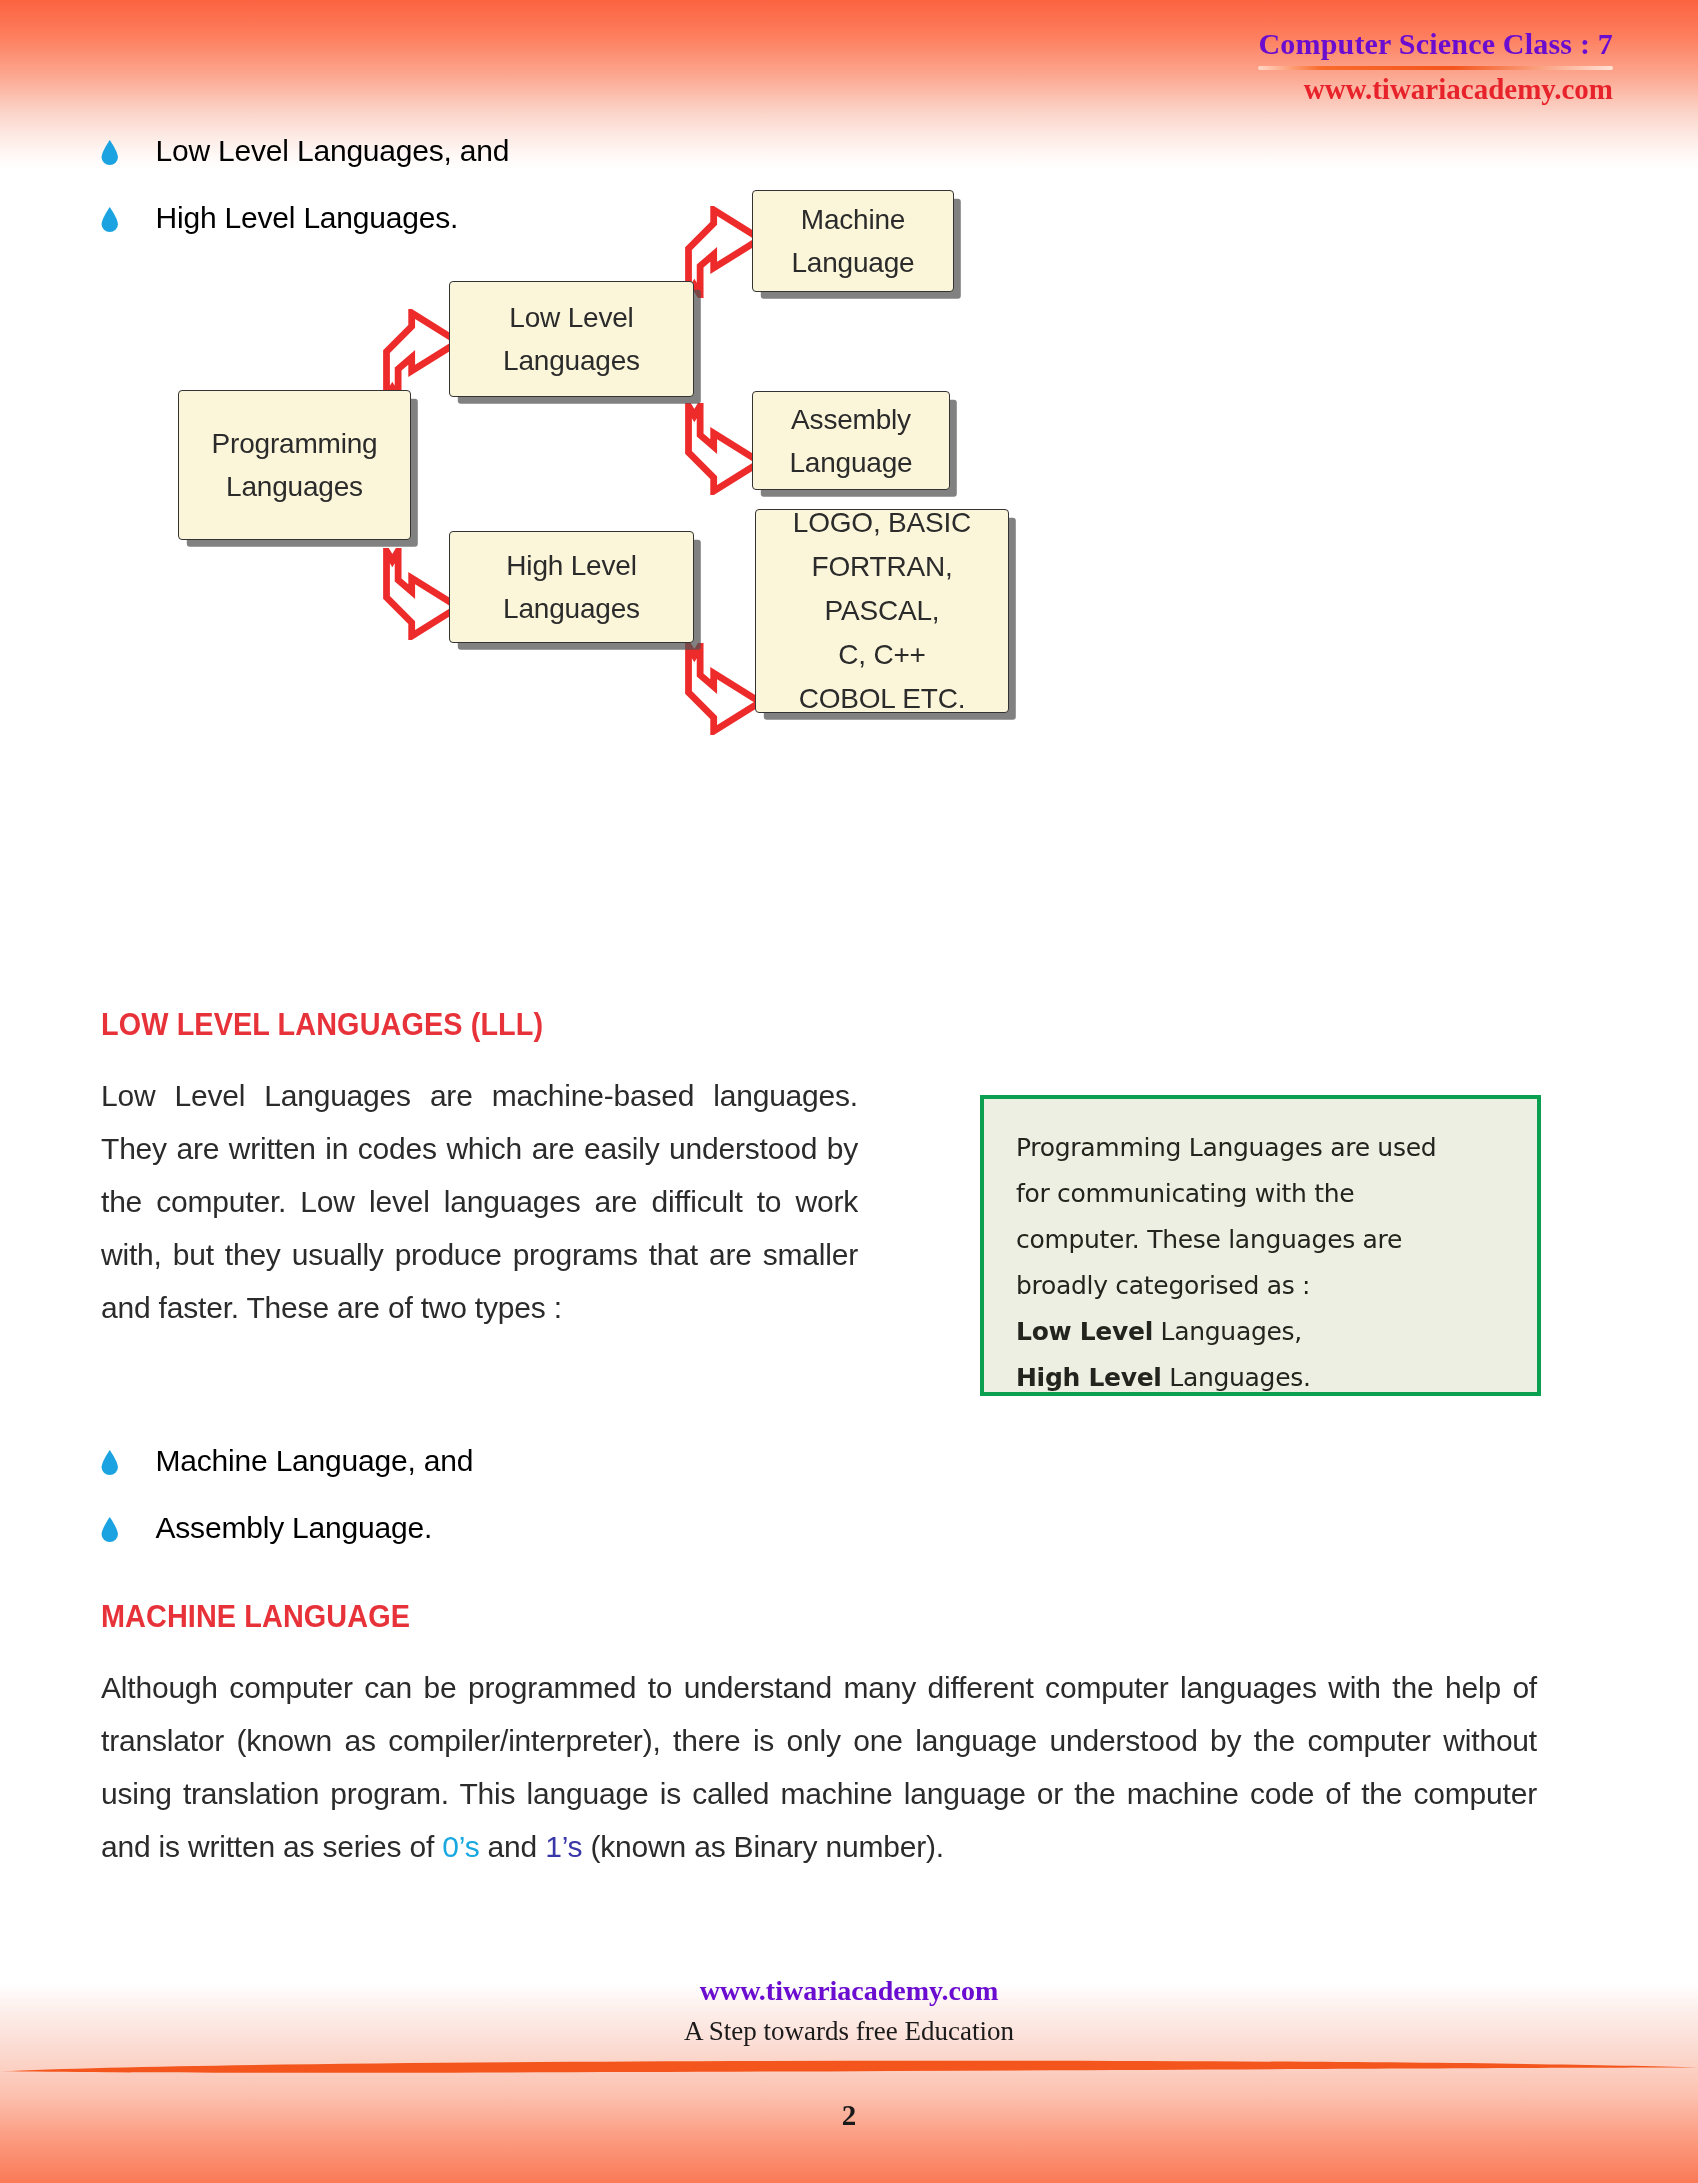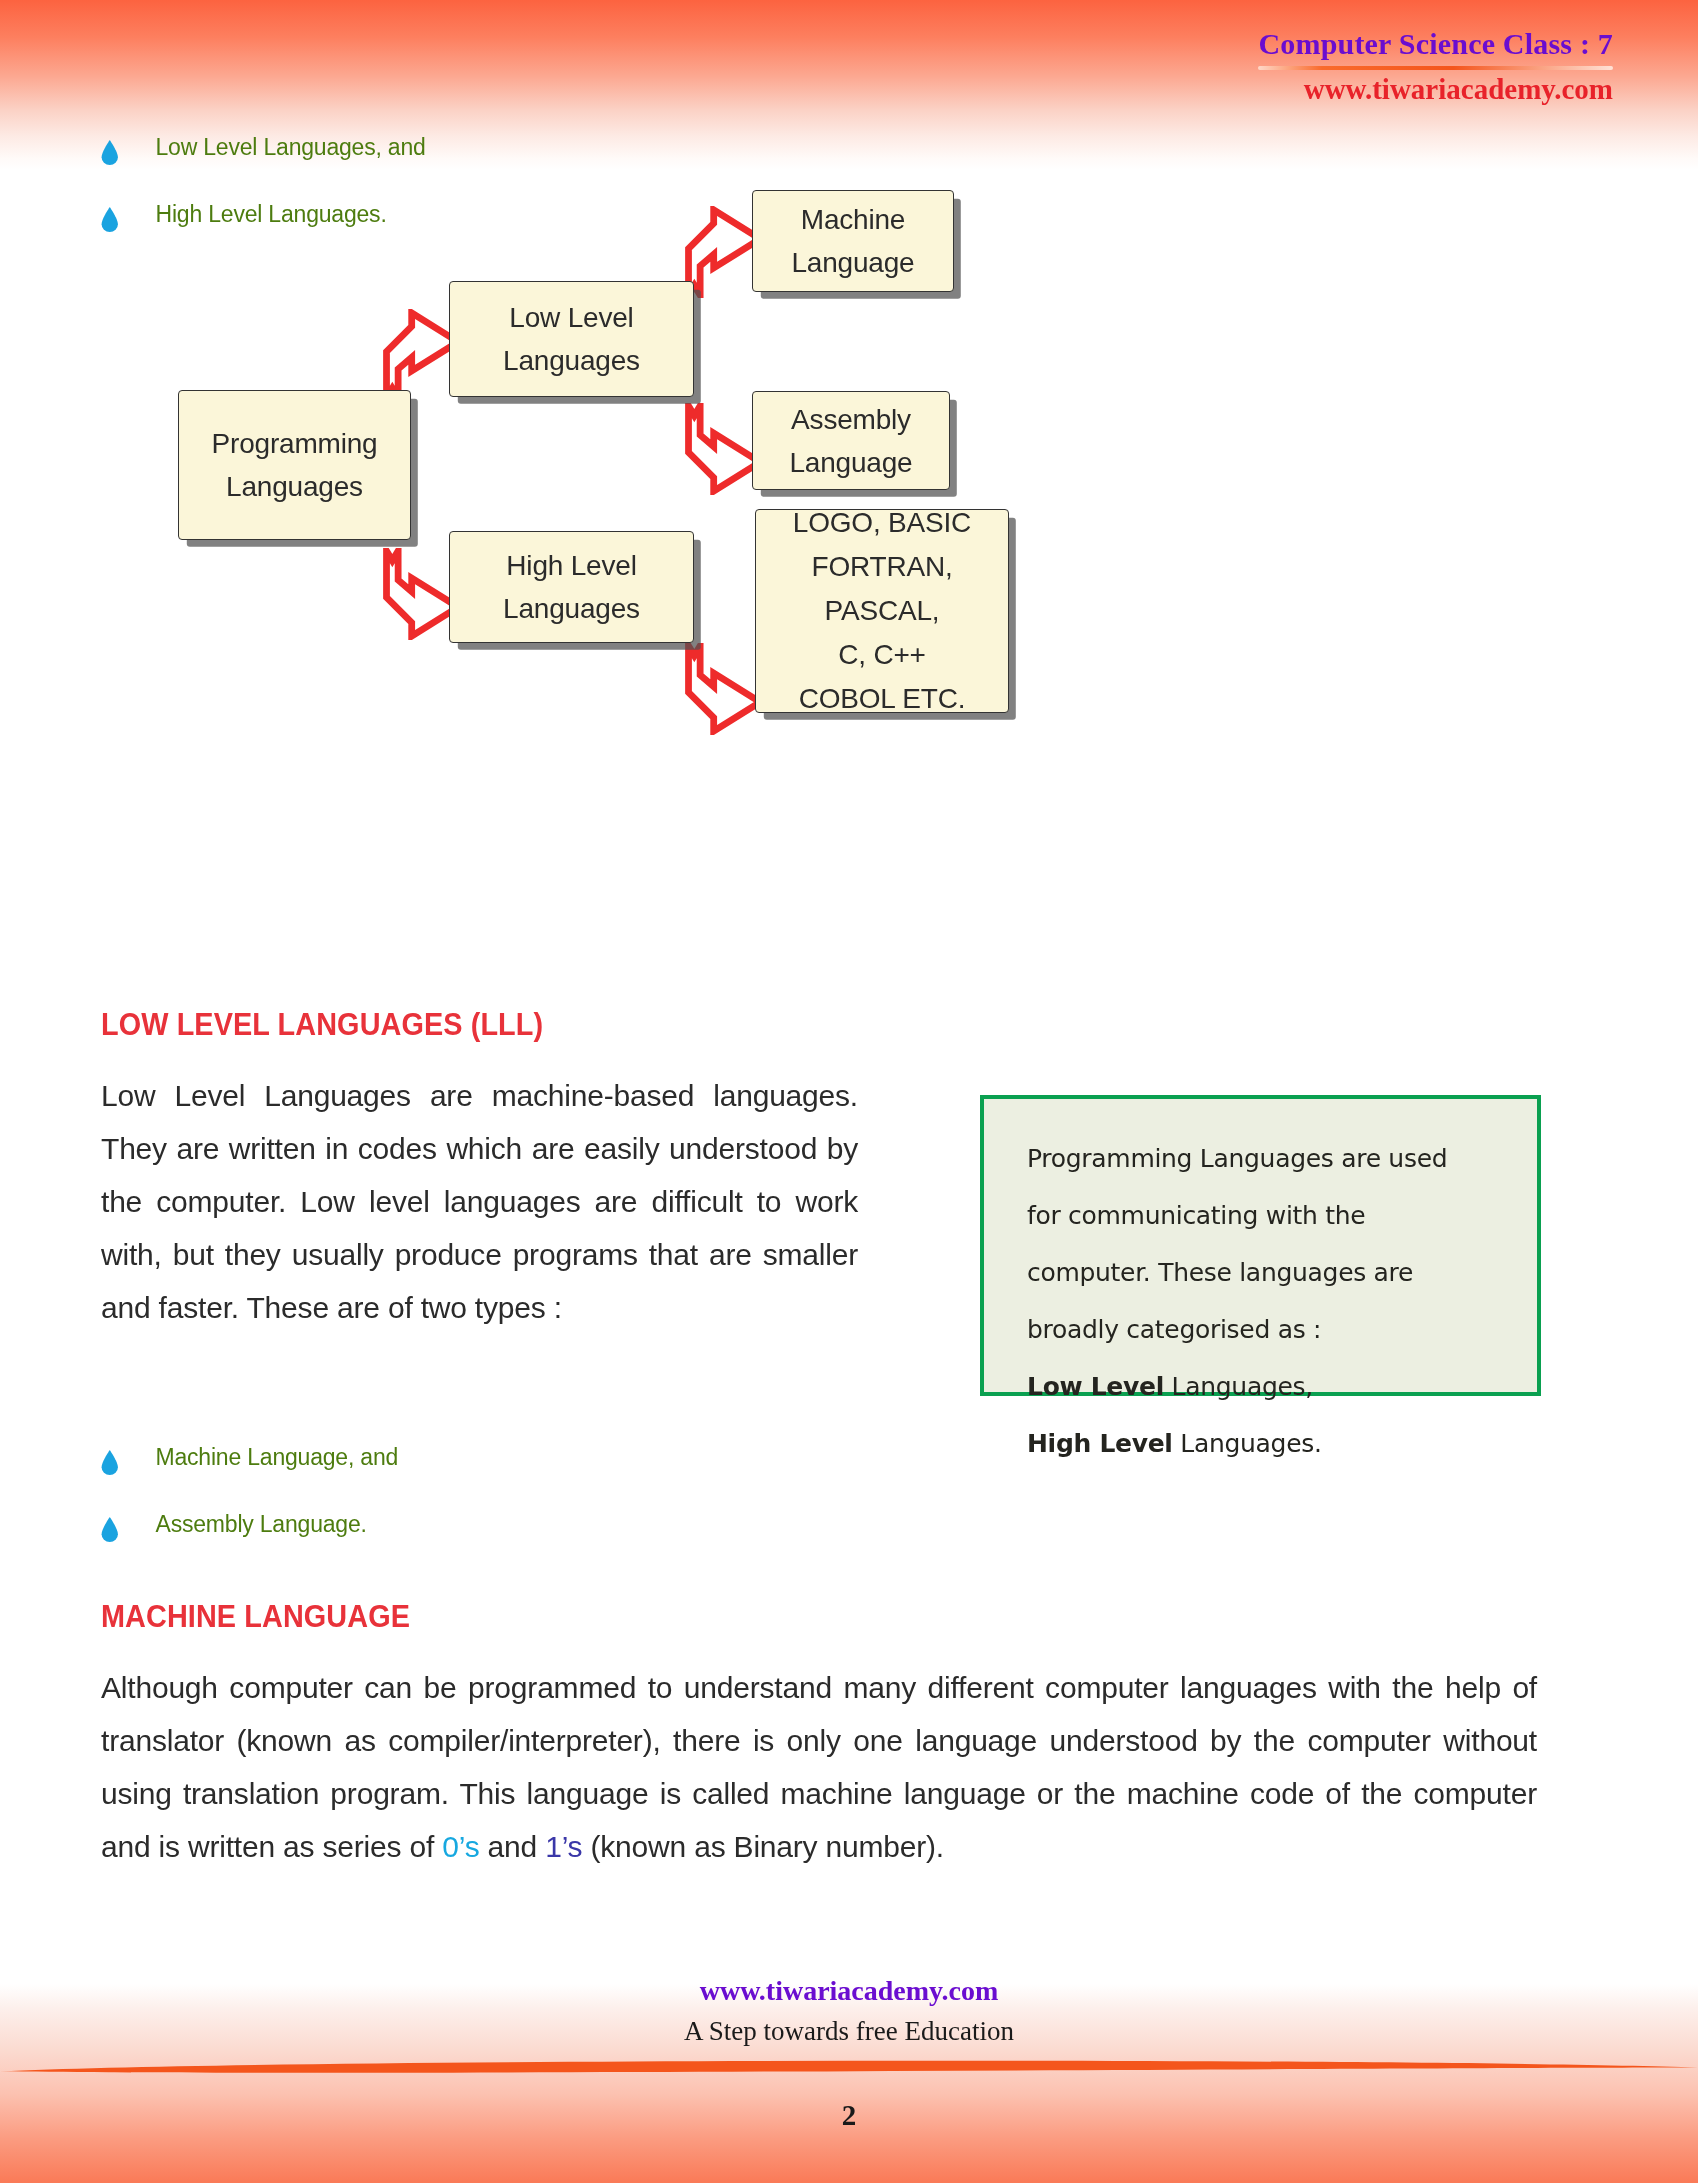--- a/index.html
+++ b/index.html
@@ -40,21 +40,21 @@
   }
 
   
   .bullet-row{
     position:absolute;display:flex;align-items:flex-start;
   }
   .drop{
     width:17.5px;height:25px;flex:0 0 17.5px;margin-top:5.8px;
   }
   .bullet-text{
-    margin-left:37px;font-size:23px;color:#4d7c0f;
+    margin-left:37px;font-size:30px;color:#000000;
     font-family:"Liberation Sans", sans-serif;
     letter-spacing:-0.2px;white-space:nowrap;
   }
 
   .sec-head{
     position:absolute;
     font-size:31px;font-weight:bold;color:#e8323a;
     letter-spacing:0.1px;font-family:"Liberation Sans", sans-serif;
     transform:scaleX(.93);transform-origin:left center;white-space:nowrap;
   }
@@ -92,21 +92,21 @@
 
   
   .callout{
     position:absolute;
     background:#ecefe1;
     border:4.9px solid #0aa050;
     box-sizing:border-box;
     padding:25px 29px 21.3px 31px;
   }
   .callout p{
-    margin:12px;
+    margin:1px;
     font-family:"DejaVu Sans", sans-serif;
     font-size:25px;line-height:45px;color:#24241f;
     letter-spacing:-0.3px;
   }
   .callout b{font-weight:bold;}
 
   
   .footer-site{
     position:absolute;left:0;right:0;top:1975px;text-align:center;
     font-family:"Liberation Serif", serif;

